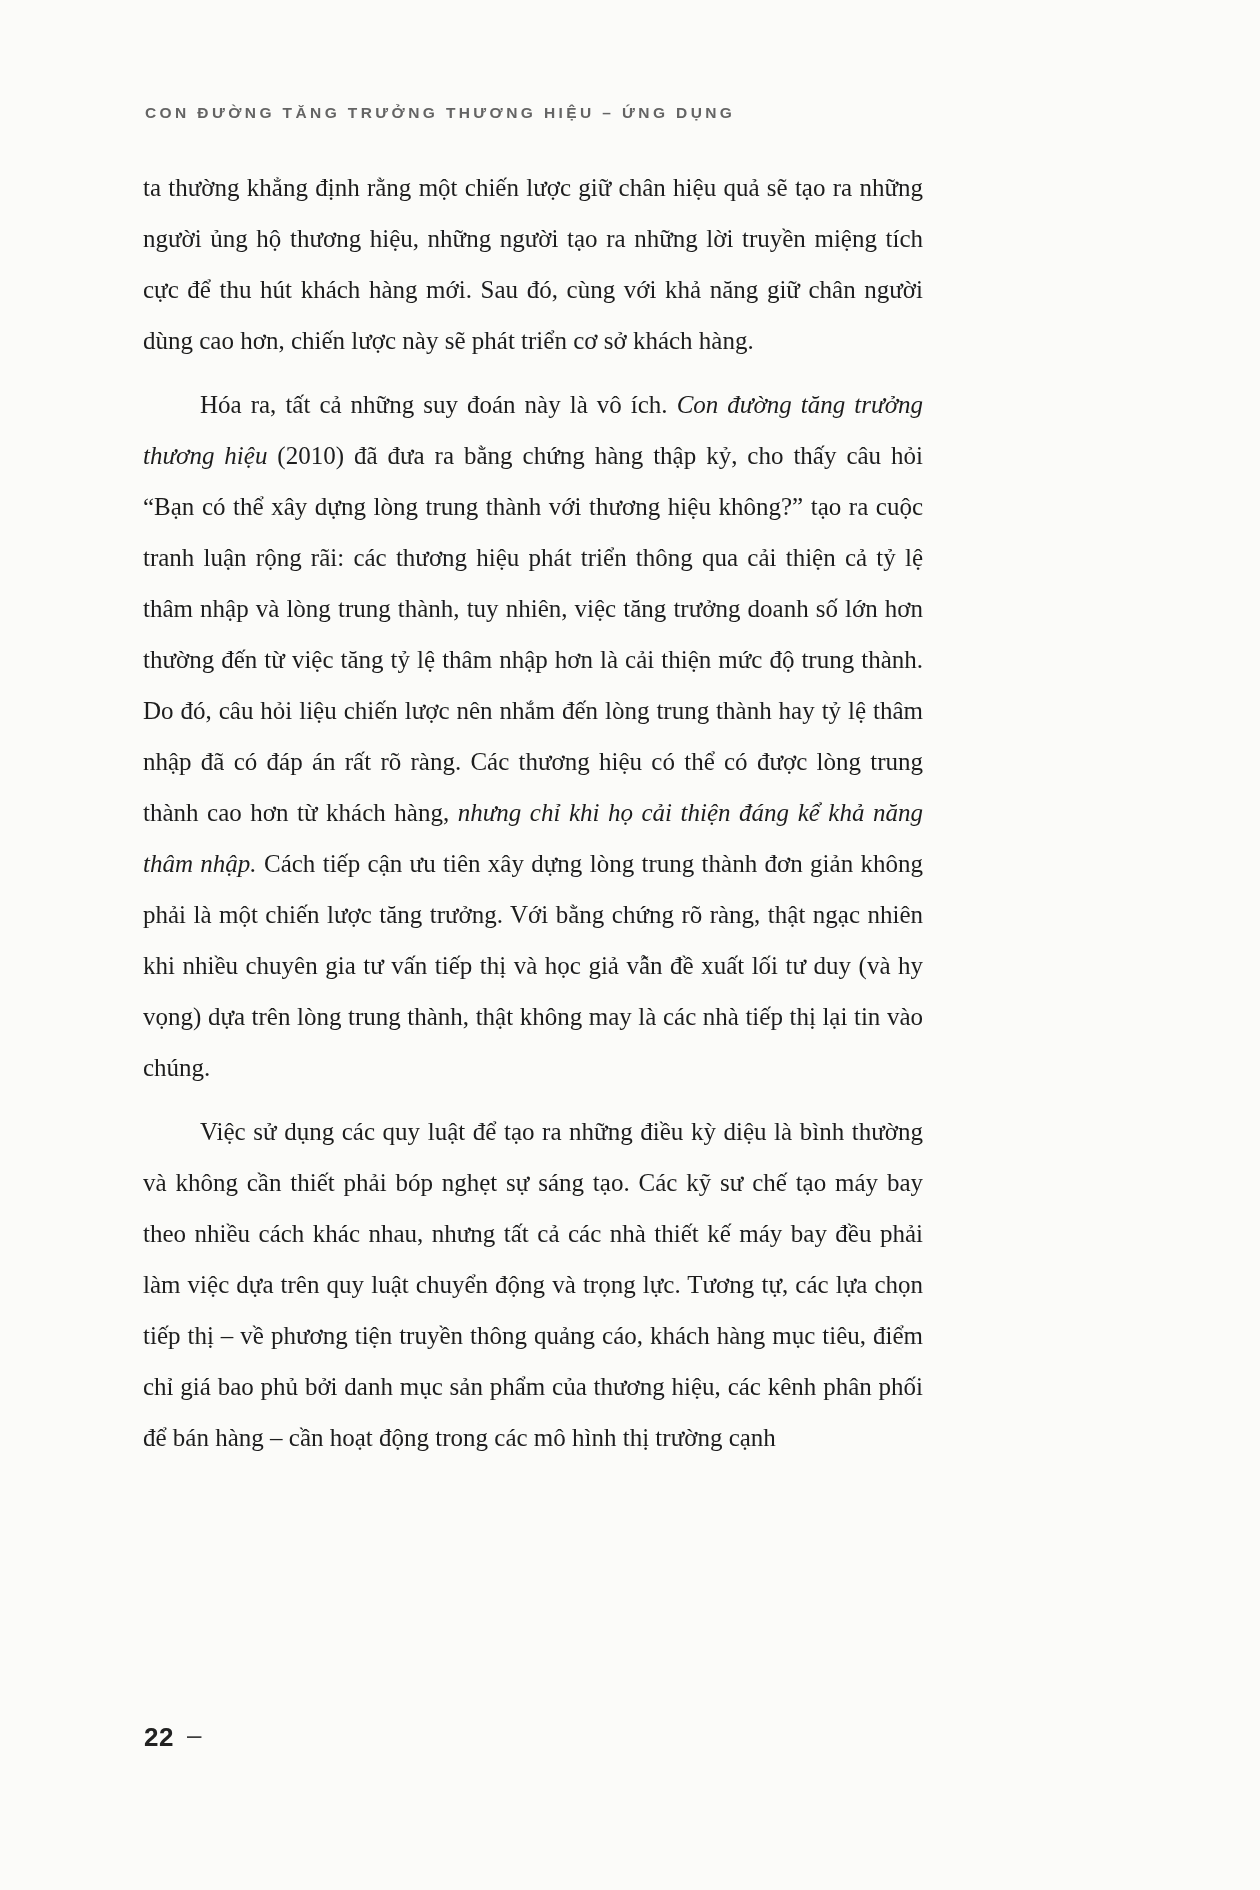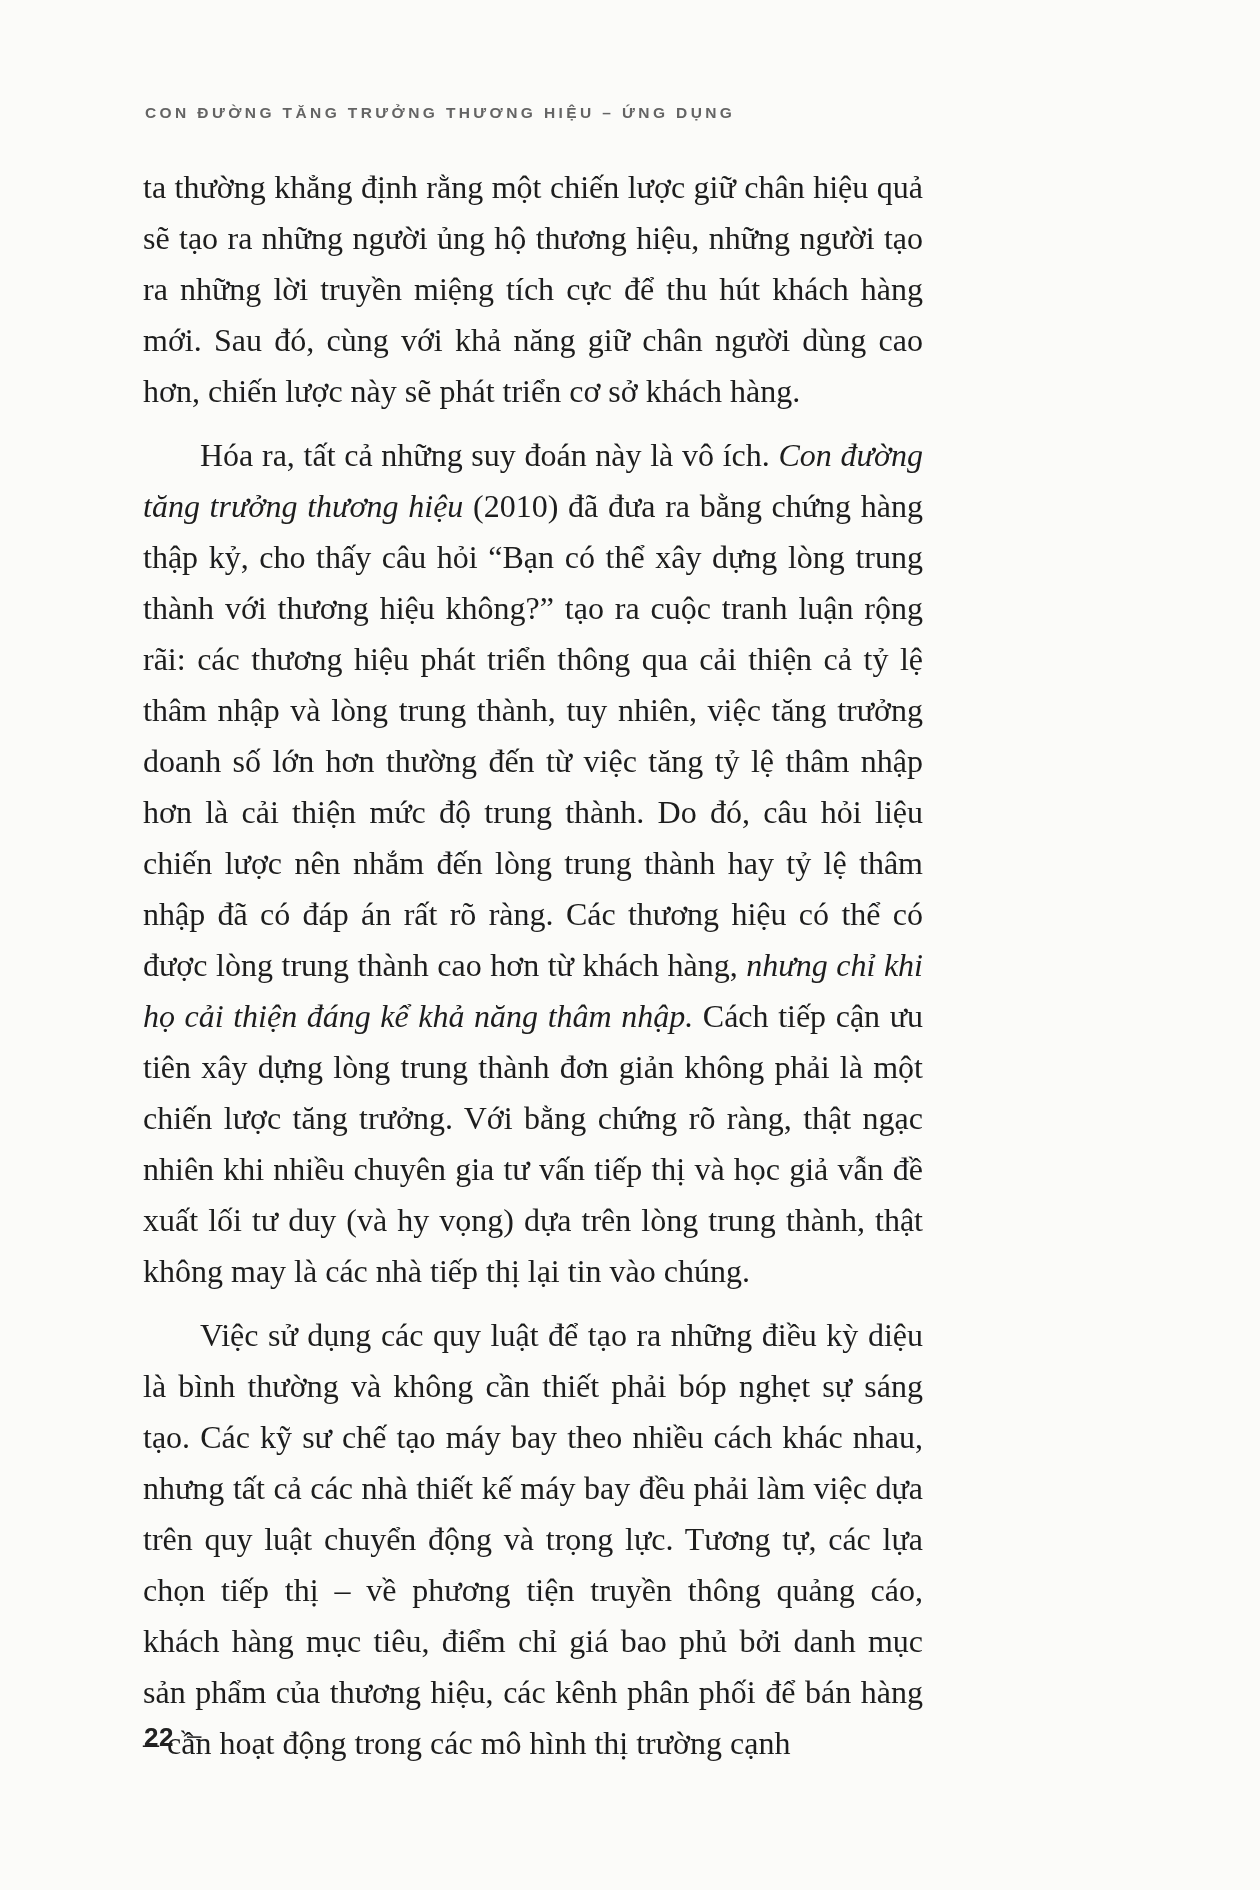--- a/index.html
+++ b/index.html
@@ -28,21 +28,21 @@
     letter-spacing: 3.4px;
     color: #646464;
     white-space: nowrap;
   }
   .body-text {
     position: absolute;
     left: 143px;
     top: 162px;
     width: 780px;
     font-family: "Liberation Serif", serif;
-    font-size: 32px;
+    font-size: 25px;
     line-height: 51px;
     color: #1d1d1d;
     text-align: justify;
   }
   .para {
     margin: 0 0 13px 0;
   }
   .para.indent {
     text-indent: 57px;
   }

